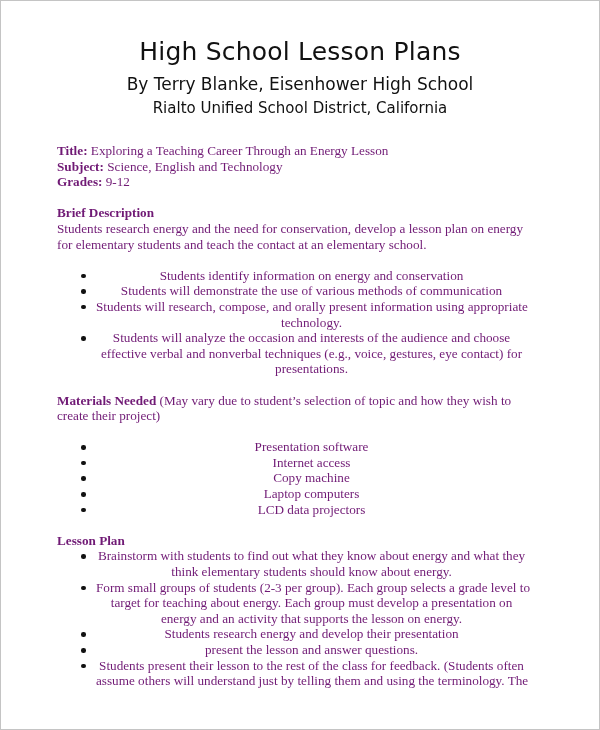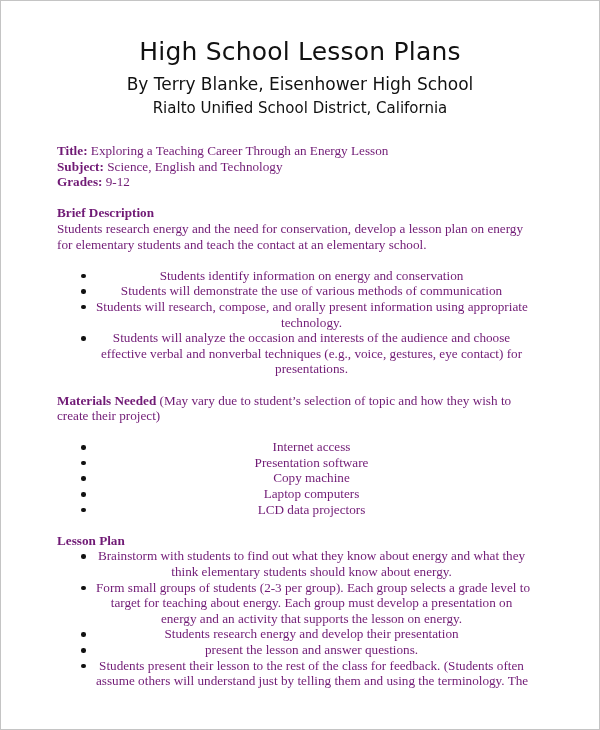--- a/index.html
+++ b/index.html
@@ -78,24 +78,24 @@
 
     <div class="gap"></div>
 
     <div class="line"><span class="b">Materials Needed</span><span> (May vary due to student’s selection of topic and how they wish to</span></div>
     <div class="line">create their project)</div>
 
     <div class="gap"></div>
 
     <ul class="bl">
       <li>
-          <span class="ln">Internet access</span>
+          <span class="ln">Presentation software</span>
         </li>
       <li>
-          <span class="ln">Presentation software</span>
+          <span class="ln">Internet access</span>
         </li>
       <li>
           <span class="ln">Copy machine</span>
         </li>
       <li>
           <span class="ln">Laptop computers</span>
         </li>
       <li>
           <span class="ln">LCD data projectors</span>
         </li>

